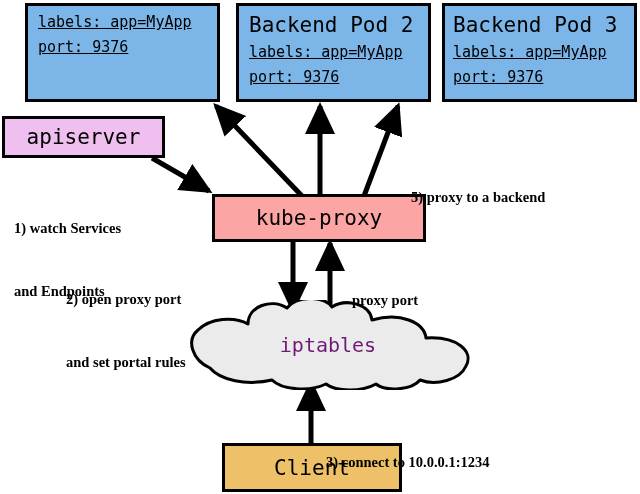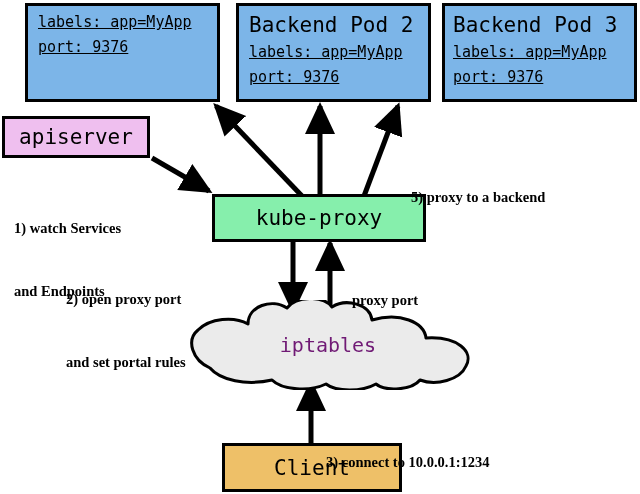--- a/index.html
+++ b/index.html
@@ -50,38 +50,38 @@
     white-space: nowrap;
     text-decoration: underline;
   }
   #pod-1 { left: 25px;  top: 3px; }
   #pod-2 { left: 236px; top: 3px; }
   #pod-3 { left: 442px; top: 3px; padding-left: 8px; }
 
   #apiserver-box {
     left: 2px;
     top: 116px;
-    width: 148px;
+    width: 163px;
     height: 42px;
     background: #efbfef;
     align-items: center;
   }
   #apiserver-box .node-label {
     font-size: 21px;
     line-height: 24px;
     color: #000;
     white-space: nowrap;
   }
 
   #kube-proxy-box {
     left: 212px;
     top: 194px;
     width: 214px;
     height: 48px;
-    background: #86efac;
+    background: #fca5a5;
     align-items: center;
   }
   #kube-proxy-box .node-label {
     font-size: 21px;
     line-height: 26px;
     color: #000;
     white-space: nowrap;
   }
 
   #client-box {

